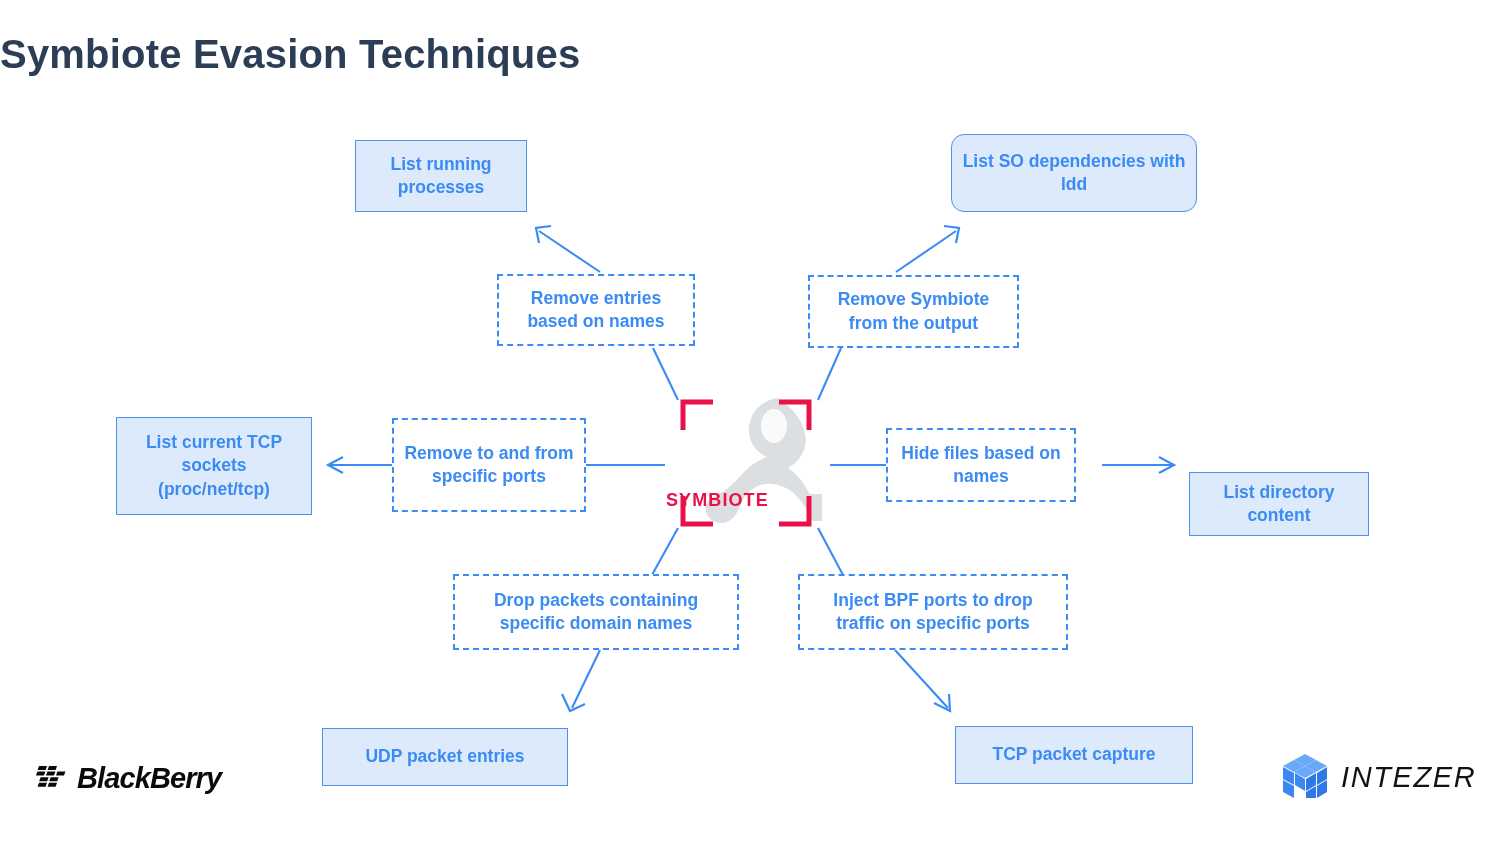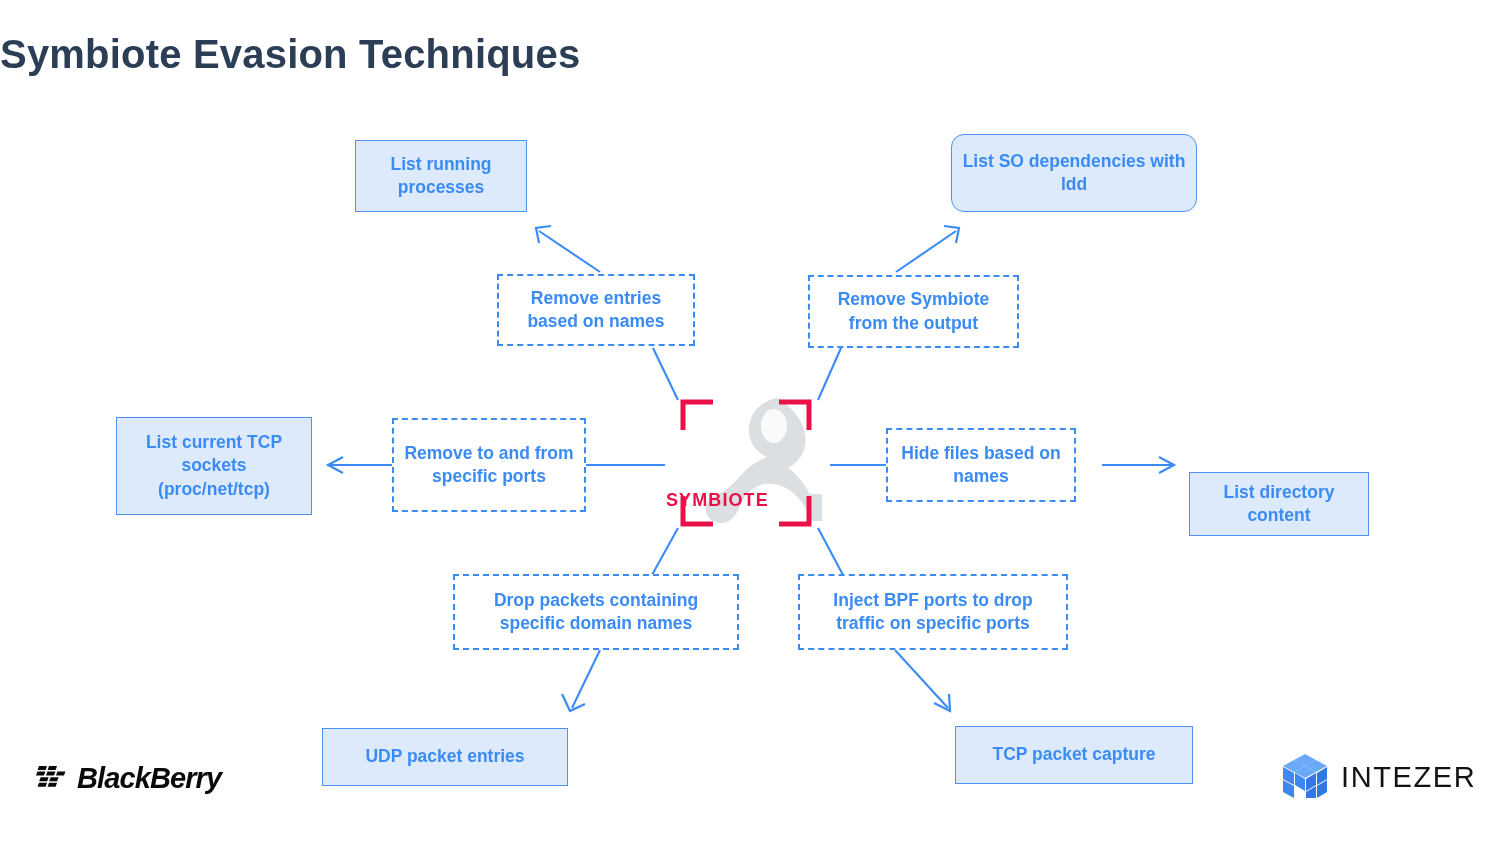--- a/index.html
+++ b/index.html
@@ -128,20 +128,21 @@
 
   
   #intezer-logo {
     position: absolute;
     left: 1282px;
     top: 752px;
     display: flex;
     align-items: center;
     gap: 13px;
     height: 50px;
+    font-style: italic;
   }
   #intezer-logo .cube {
     width: 46px;
     height: 48px;
   }
   #intezer-logo .itz-word {
     font-family: "Liberation Sans", sans-serif;
     font-size: 29px;
     font-weight: normal;
     color: #111216;

